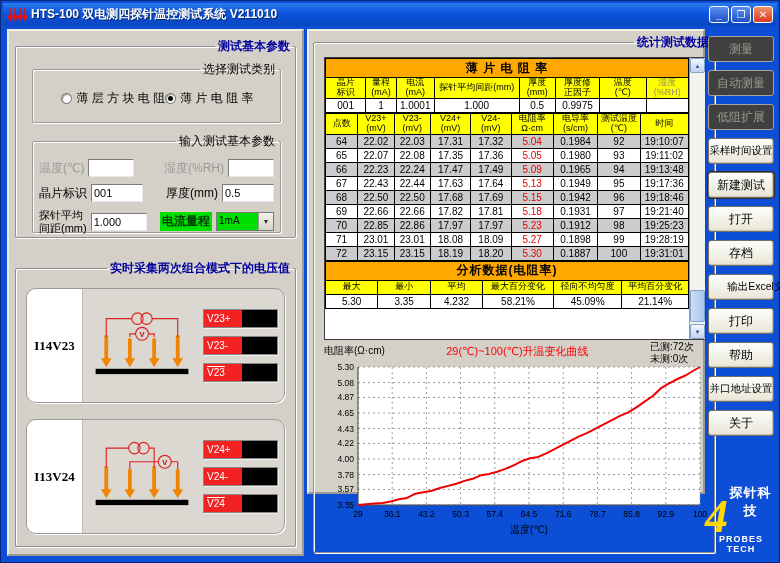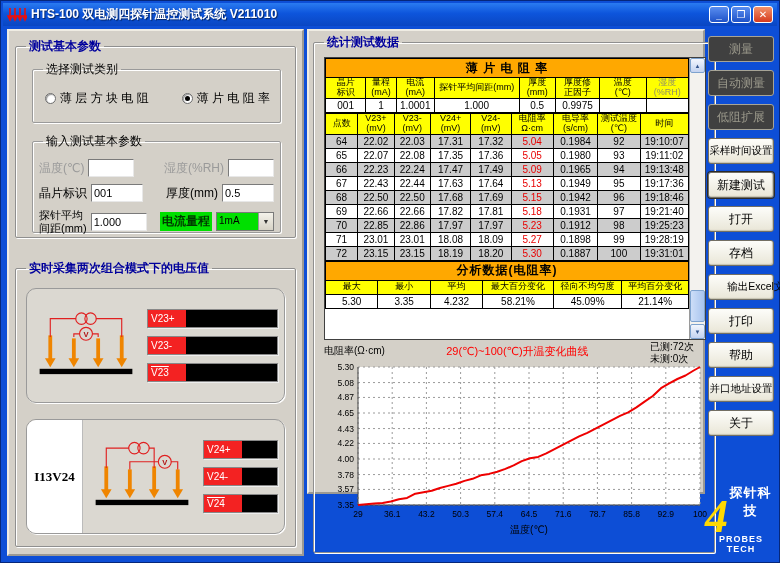--- a/index.html
+++ b/index.html
@@ -20,27 +20,27 @@
   
   .client { position:relative; width:774px; height:534px; background:#0d4ed6; }
   .panel { position:absolute; background:#d4d0c8; border:2px outset #efece3; }
   .left-panel { left:4px; top:3px; width:297px; height:527px; padding:4px 6px; }
   .stats-panel { left:304px; top:3px; width:398px; height:465px; padding:3px 4px; }
   .button-col { position:absolute; left:702px; top:3px; width:72px; height:527px;
     display:flex; flex-direction:column; align-items:center; padding-top:7px; gap:8px; }
   
   fieldset.group { border:1px solid #8f8f8f; border-radius:2px;
     box-shadow:1px 1px 0 #fff, inset 1px 1px 0 #fff; padding:2px 6px 4px 6px; }
-  fieldset.group > legend { font-weight:bold; color:#00009c; padding:0 3px; margin-left:4px; font-size:12px; }
+  fieldset.group > legend { font-weight:bold; color:#00009c; padding:0 3px; margin-left:4px; font-size:12px;text-align:right; }
   fieldset.inner { border:1px solid #9a9a9a; box-shadow:1px 1px 0 #fff, inset 1px 1px 0 #fff; }
   fieldset.inner > legend { font-weight:normal; color:#000; font-size:12px; }
   
   .grp-params { height:200px; margin-top:3px; }
   .grp-cat { margin:4px 8px 0 10px; height:62px; padding-top:6px; }
-  .radio-row { display:flex; justify-content:space-between; padding:10px 4px 0 6px; }
+  .radio-row { display:flex; justify-content:center; padding:10px 4px 0 6px; }
   .radio { display:flex; align-items:center; gap:4px; font-size:12px; white-space:nowrap; }
   .rb { width:11px; height:11px; border-radius:50%; background:#fff; border:1px solid #6d6d6d;
     box-shadow:inset 1px 1px 1px #999; position:relative; flex:none; }
   .rb.on::after { content:""; position:absolute; left:2px; top:2px; width:5px; height:5px;
     border-radius:50%; background:#000; }
   .grp-input { margin:10px 8px 0 10px; height:100px; padding-top:2px; }
   .frow { display:flex; align-items:center; margin-top:7px; gap:4px; }
   .flabel { font-size:12px; white-space:nowrap; }
   .flabel.dim { color:#9a9a9a; }
   .flabel.two-line { white-space:pre-line; font-size:11px; line-height:1.15; }
@@ -181,20 +181,21 @@
               <span class="darrow">▼</span>
             </div>
           </div>
         </fieldset>
       </fieldset>
 
       <fieldset class="group grp-volt">
         <legend>实时采集两次组合模式下的电压值</legend>
 
         <div class="vpanel">
+          <div class="vmode">I14V23</div>
           <div class="vdiag">
             <svg width="114" height="100" viewBox="0 0 150 100">
               <rect x="14" y="80" width="122" height="7" fill="#000"></rect>
               <g fill="#ef8500">
                 <rect x="25.5" y="36" width="5" height="32"></rect>
                   <polygon points="21,66 35,66 28,78"></polygon>
                 <rect x="56.5" y="40" width="5" height="28"></rect>
                   <polygon points="52,66 66,66 59,78"></polygon>
                 <rect x="88.5" y="40" width="5" height="28"></rect>
                   <polygon points="84,66 98,66 91,78"></polygon>

